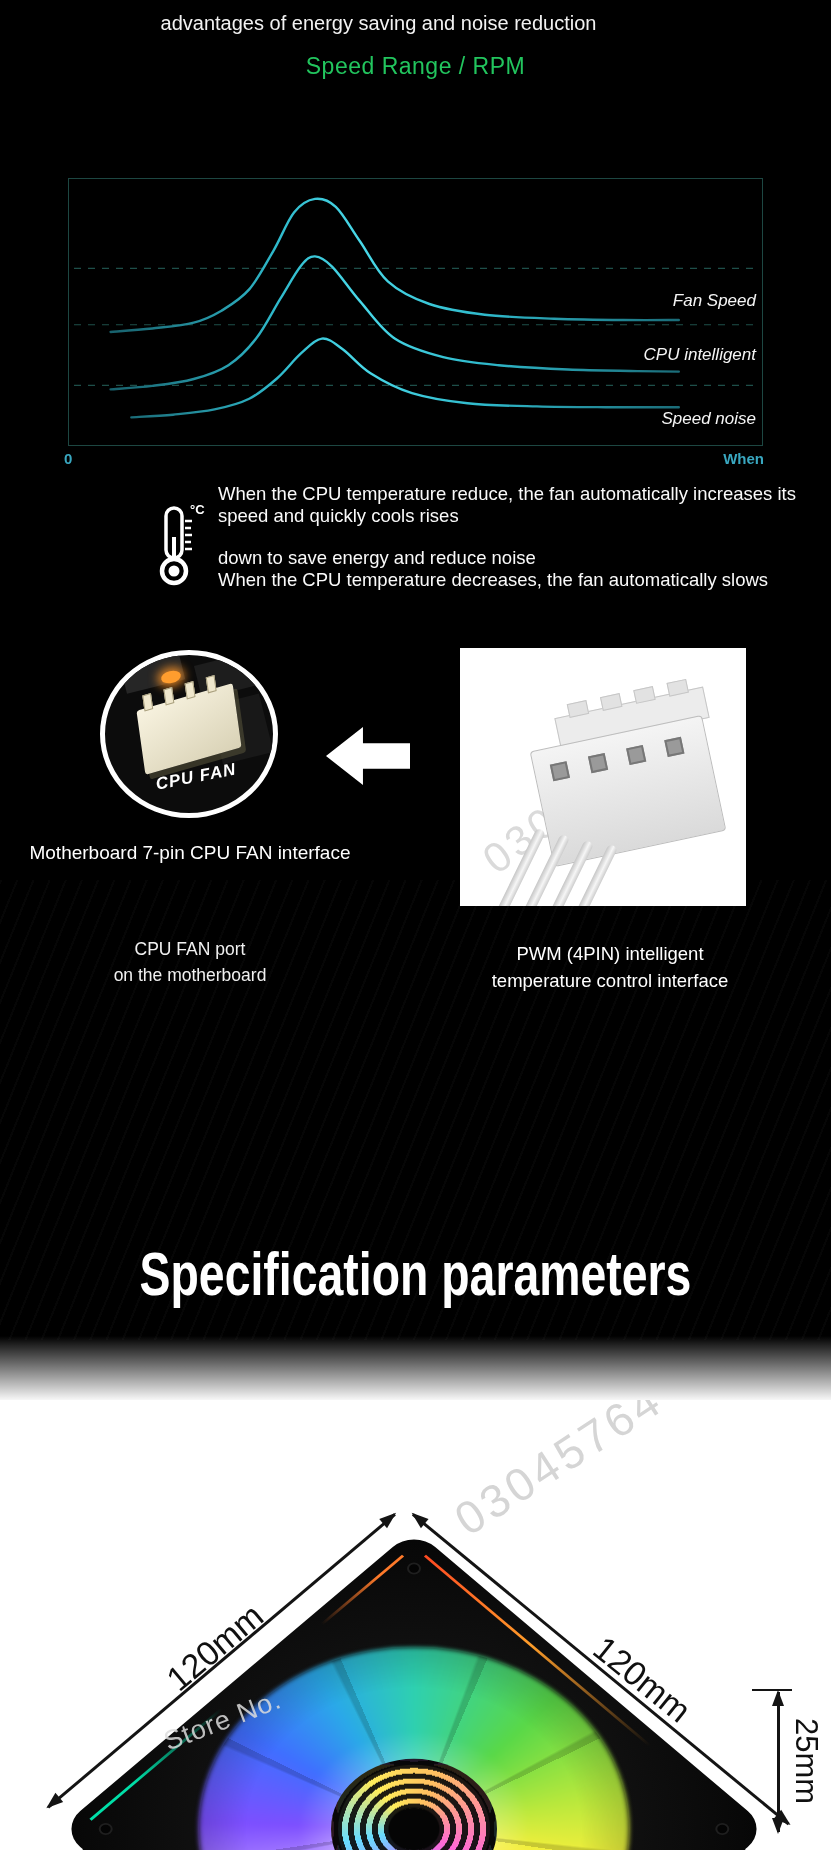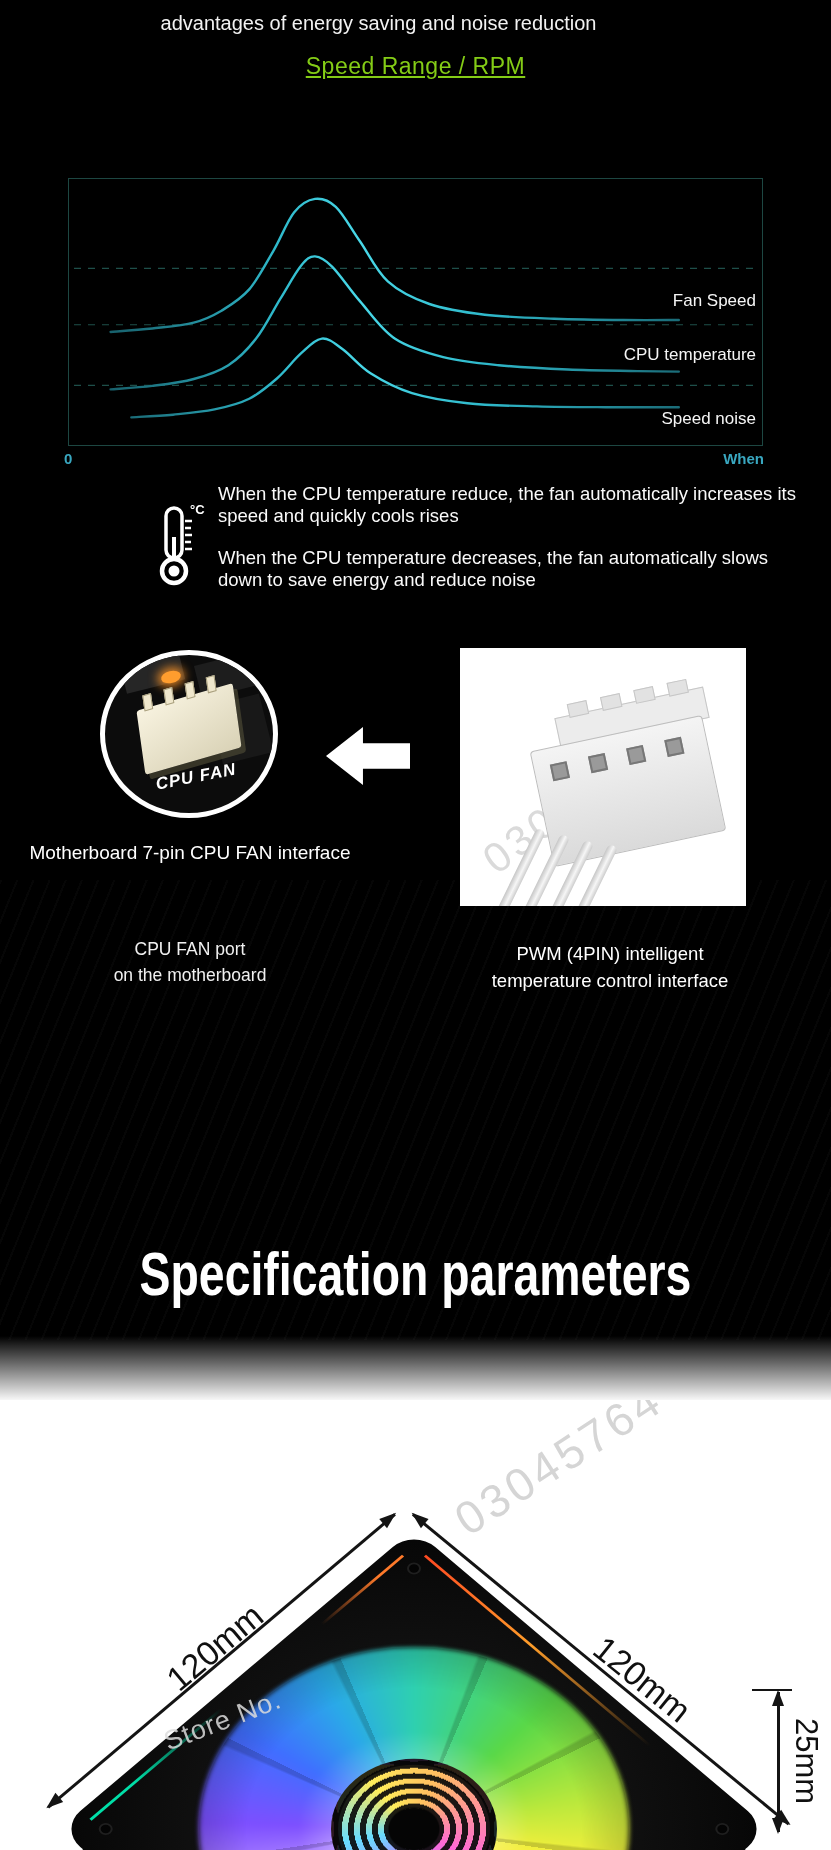--- a/index.html
+++ b/index.html
@@ -2,27 +2,27 @@
 <html><head>
 <meta charset="utf-8">
 <style>
   * { margin:0; padding:0; box-sizing:border-box; }
   body { background:#000; font-family:"Liberation Sans", sans-serif; }
   #page { position:relative; width:831px; height:1850px; margin:0 auto; background:#000; overflow:hidden; }
   .abs { position:absolute; }
 
   
   .intro { left:0; top:-1px; width:757px; text-align:center; color:#f2f2f2; font-size:20px;margin-top:13px; }
-  .speed-label { left:0; top:53px; width:831px; text-align:center; color:#84cc16; font-size:23px; letter-spacing:.5px;text-decoration:underline; }
+  .speed-label { left:0; top:53px; width:831px; text-align:center; color:#22c55e; font-size:23px; letter-spacing:.5px; }
   .speed-value { left:0; top:84px; width:831px; text-align:center; color:#fff; font-size:70px; font-weight:bold; letter-spacing:1px; }
 
   
   .chart-box { left:68px; top:178px; width:695px; height:268px; border:1px solid #1d4742; }
   .chart-box svg { position:absolute; left:0; top:0; }
-  .s-label { position:absolute; right:6px; color:#f5f5f5; font-size:17px; white-space:nowrap; }
+  .s-label { position:absolute; right:6px; color:#f5f5f5; font-size:17px; white-space:nowrap;font-style:italic; }
   .s1 { top:112px; } .s2 { top:166px; } .s3 { top:230px; }
   .ax { color:#39a7c0; font-size:15px; font-weight:bold; }
   .ax-0 { left:64px; top:450px; }
   .ax-time { left:690px; top:450px; width:74px; text-align:right; }
 
   
   .thermo { left:146px; top:505px; }
   .temp-unit { left:190px; top:502px; color:#fff; font-size:13px; font-weight:bold; }
   .para { left:218px; width:580px; color:#fafafa; font-size:18.5px; line-height:21.5px; }
   .p1 { top:483px; } .p2 { top:547px; }
@@ -161,21 +161,21 @@
           </linearGradient>
         </defs>
         <line x1="5" x2="688" y1="89.376" y2="89.376" stroke="#1e4f4a" stroke-width="1.2" stroke-dasharray="7 7"></line>
         <line x1="5" x2="688" y1="145.768" y2="145.768" stroke="#1e4f4a" stroke-width="1.2" stroke-dasharray="7 7"></line>
         <line x1="5" x2="688" y1="206.416" y2="206.416" stroke="#1e4f4a" stroke-width="1.2" stroke-dasharray="7 7"></line>
         <path d="M41.58,152.95C48.5,152.4,69.3,151.0,83.2,149.5C97.0,147.9,113.2,146.6,124.7,143.6C136.3,140.7,143.2,137.2,152.5,131.7C161.7,126.1,171.5,120.4,180.2,110.4C188.8,100.4,196.9,84.7,204.4,71.8C211.9,59.0,218.3,41.9,225.2,33.3C232.2,24.6,239.1,20.8,246.0,19.9C252.9,19.1,259.3,20.8,266.8,27.9C274.3,35.0,282.4,50.1,291.1,62.5C299.7,74.9,307.2,92.0,318.8,102.4C330.3,112.8,344.2,119.5,360.4,125.0C376.5,130.6,395.0,133.2,415.8,135.7C436.6,138.1,462.0,138.8,485.1,139.7C508.2,140.5,533.6,140.8,554.4,141.0C575.2,141.2,600.6,141.0,609.8,141.0" fill="none" stroke="url(#lg)" stroke-width="2.4" stroke-linecap="round"></path>
         <path d="M41.58,210.406C48.5,209.8,69.3,208.7,83.2,206.9C97.0,205.2,112.0,203.5,124.7,200.0C137.4,196.6,149.0,192.9,159.4,186.2C169.8,179.5,178.4,170.7,187.1,159.6C195.8,148.5,203.9,131.9,211.4,119.7C218.9,107.5,226.4,93.5,232.2,86.5C237.9,79.4,240.8,77.2,246.0,77.4C251.2,77.6,255.8,80.3,263.3,87.8C270.8,95.3,280.7,110.4,291.1,122.4C301.5,134.3,311.8,150.3,325.7,159.6C339.6,168.9,356.9,173.8,374.2,178.2C391.5,182.7,408.9,184.2,429.7,186.2C450.5,188.2,475.9,189.5,499.0,190.5C522.1,191.4,549.8,191.7,568.3,192.1C586.7,192.4,602.9,192.5,609.8,192.6" fill="none" stroke="url(#lg)" stroke-width="2.4" stroke-linecap="round"></path>
         <path d="M62.37,238.336C69.3,237.9,90.1,237.0,104.0,235.7C117.8,234.3,132.8,233.0,145.5,230.4C158.2,227.7,169.8,224.9,180.2,219.7C190.6,214.6,199.2,207.1,207.9,199.5C216.6,191.9,224.6,180.9,232.2,174.2C239.7,167.6,246.0,160.3,252.9,159.6C259.9,158.9,265.7,164.5,273.7,170.2C281.8,176.0,289.9,186.9,301.5,194.2C313.0,201.5,326.9,209.1,343.0,214.1C359.2,219.1,377.7,222.0,398.5,224.2C419.3,226.5,444.7,226.8,467.8,227.4C490.9,228.1,513.4,228.1,537.1,228.2C560.8,228.4,597.7,228.2,609.8,228.2" fill="none" stroke="url(#lg)" stroke-width="2.4" stroke-linecap="round"></path>
       </svg>
     <div class="s-label s1">Fan Speed</div>
-    <div class="s-label s2">CPU temperature</div>
+    <div class="s-label s2">CPU intelligent</div>
     <div class="s-label s3">Speed noise</div>
   </div>
   <div class="abs ax ax-0">0</div>
   <div class="abs ax ax-time">When</div>
 
   <svg class="abs thermo" width="64" height="84" viewBox="0 0 64 84">
     <rect x="20" y="3" width="16" height="50" rx="8" fill="none" stroke="#fff" stroke-width="3.5"></rect>
     <rect x="26" y="32" width="4" height="22" fill="#fff"></rect>
     <circle cx="28" cy="66" r="12" fill="none" stroke="#fff" stroke-width="4.5"></circle>
     <circle cx="28" cy="66" r="5.5" fill="#fff"></circle>
@@ -186,22 +186,22 @@
         <line x1="39" y1="37" x2="45" y2="37"></line>
       <line x1="39" y1="44" x2="46" y2="44"></line>
     </g>
   </svg>
   <div class="abs temp-unit">°C</div>
   <div class="abs para p1">
     <div>When the CPU temperature reduce, the fan automatically increases its</div>
     <div>speed and quickly cools rises</div>
   </div>
   <div class="abs para p2">
+    <div>down to save energy and reduce noise</div>
     <div>When the CPU temperature decreases, the fan automatically slows</div>
-    <div>down to save energy and reduce noise</div>
   </div>
 
   <div class="abs mb-circle">
     <div class="pcb-a"></div>
     <div class="pcb-b"></div>
     <div class="pcb-c"></div>
     <div class="led"></div>
     <div class="hdr">
       <i style="left:8px"></i>
         <i style="left:30px"></i>

